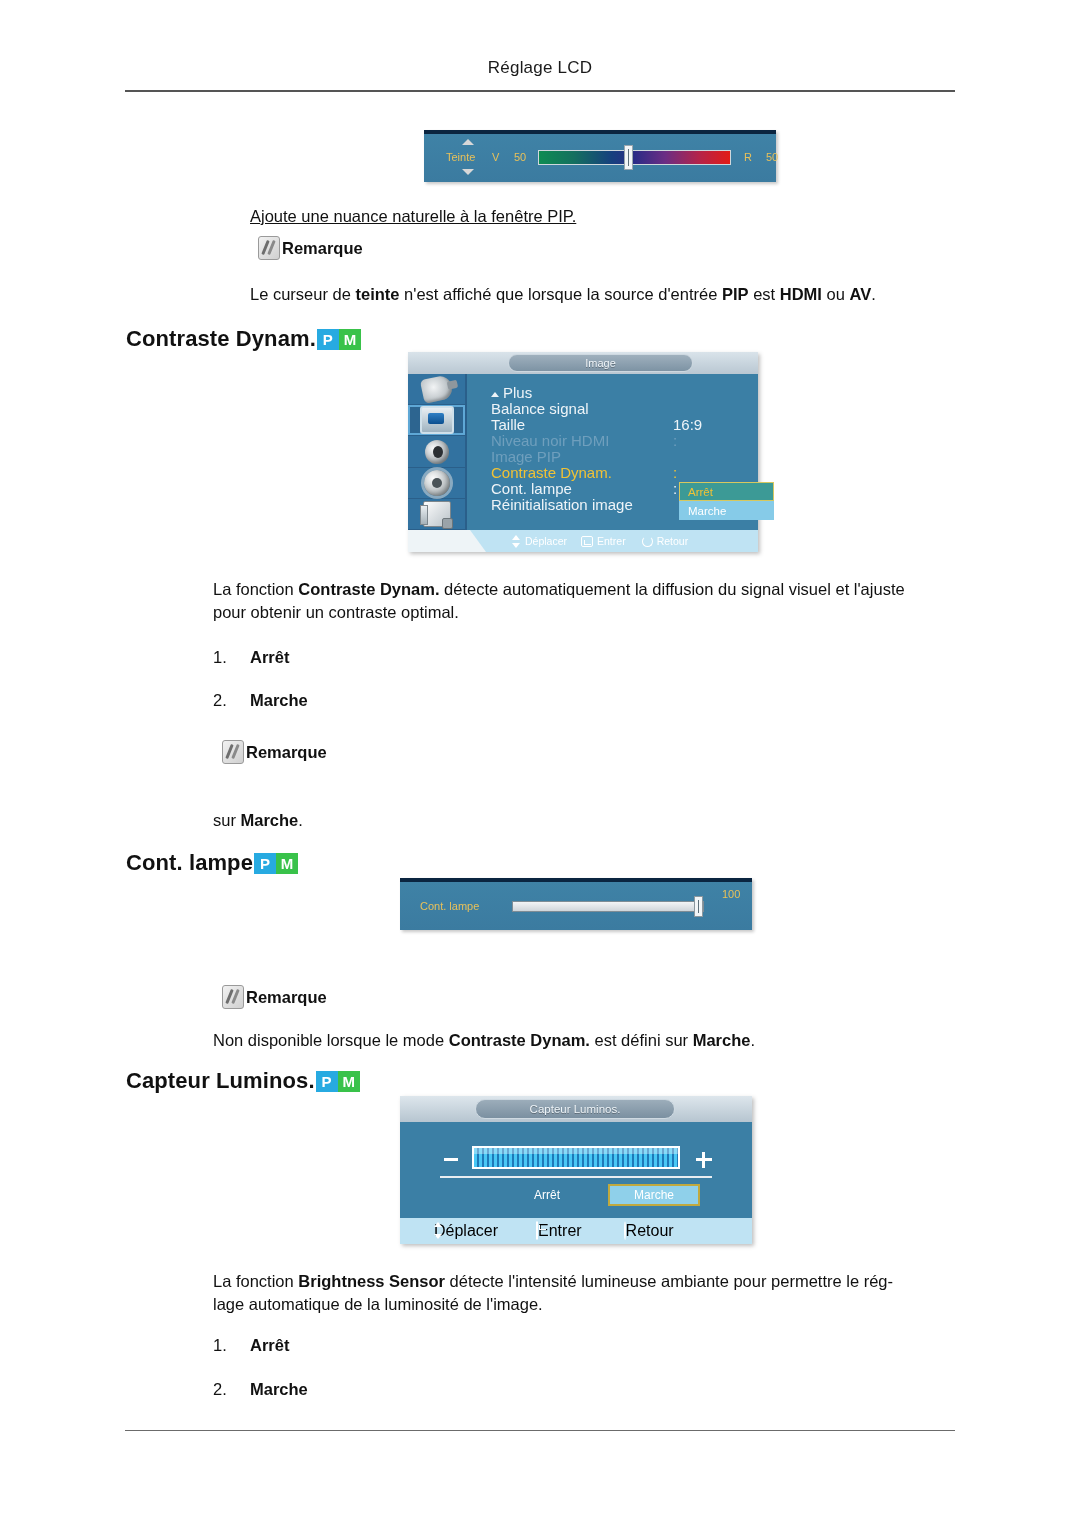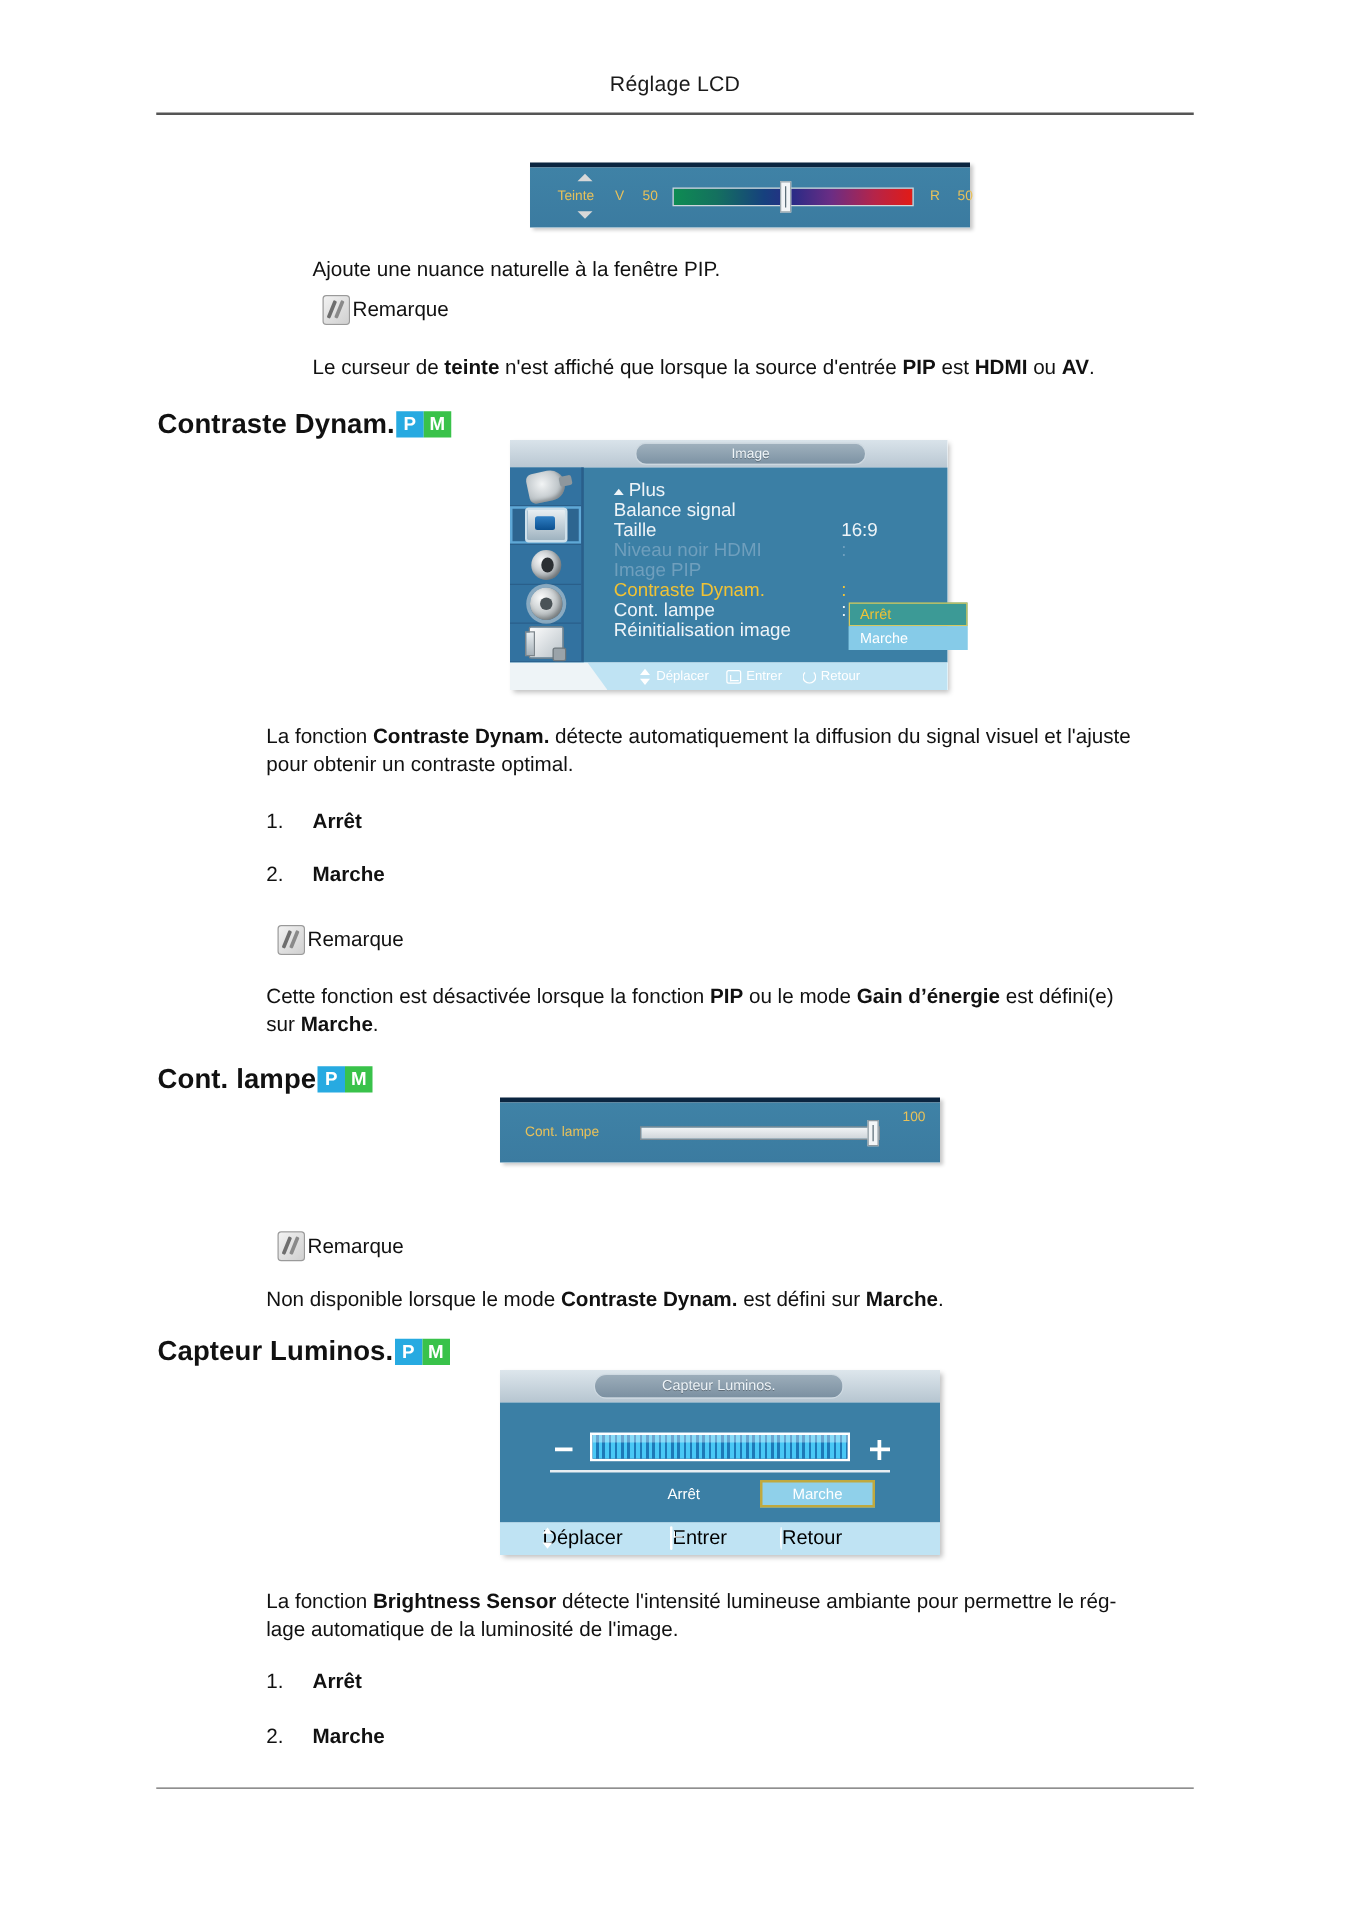--- a/index.html
+++ b/index.html
@@ -26,21 +26,21 @@
 
   
   .note{position:absolute;display:flex;align-items:center;gap:2px;}
   .note-ic{width:22px;height:24px;position:relative;display:inline-block;
     background:linear-gradient(135deg,#f2f2f2,#d0d0d0);
     border:1px solid #9a9a9a;border-radius:3px;box-sizing:border-box;}
   .note-ic:before{content:"";position:absolute;left:5px;top:3px;width:3px;height:15px;
     background:#6e6e6e;transform:rotate(22deg);border-radius:1px;}
   .note-ic:after{content:"";position:absolute;left:11px;top:3px;width:3px;height:15px;
     background:#8a8a8a;transform:rotate(22deg);border-radius:1px;}
-  .note-lbl{font-size:16.5px;font-weight:normal;color:#111;}
+  .note-lbl{font-size:16.5px;font-weight:bold;color:#111;}
 
   
   .sec-h{position:absolute;left:126px;display:flex;align-items:center;}
   .sec-h .h-txt{font-size:22px;font-weight:bold;color:#111;letter-spacing:.1px;}
   .badge{display:inline-block;width:22px;height:21px;line-height:21px;
     text-align:center;color:#fff;font-weight:bold;font-size:15px;}
   .badge.p{background:#27aae1;}
   .badge.m{background:#39c24a;}
   .badges{display:inline-flex;margin-left:1px;}
 
@@ -227,21 +227,21 @@
       <div class="tn-lbl">Teinte</div>
       <div class="tn-v">V</div>
       <div class="tn-vv">50</div>
       <div class="tn-bar"></div>
       <div class="tn-handle"></div>
       <div class="tn-r">R</div>
       <div class="tn-rv">50</div>
     </div>
   </div>
 
-  <div class="body-txt ind" style="top:205px;">Ajoute une nuance naturelle à la fenêtre PIP.</div>
+  <div class="body-txt ind" style="top:205px;text-decoration:underline;">Ajoute une nuance naturelle à la fenêtre PIP.</div>
 
   <div class="note" style="left:258px;top:236px;">
     <span class="note-ic"></span>
     <span class="note-lbl">Remarque</span>
   </div>
 
   <div class="body-txt ind" style="top:283px;width:700px;">
     <span>Le curseur de </span><b>teinte</b><span> n'est affiché que lorsque la source d'entrée </span><b>PIP</b><span> est </span><b>HDMI</b><span> ou </span><b>AV</b><span>.</span>
   </div>
 
@@ -316,23 +316,20 @@
   <div class="body-txt" style="left:213px;top:646px;">1.</div>
   <div class="body-txt" style="left:250px;top:646px;font-weight:bold;">Arrêt</div>
   <div class="body-txt" style="left:213px;top:689px;">2.</div>
   <div class="body-txt" style="left:250px;top:689px;font-weight:bold;">Marche</div>
 
   <div class="note" style="left:222px;top:740px;">
     <span class="note-ic"></span>
     <span class="note-lbl">Remarque</span>
   </div>
 
-  <div class="body-txt ind2" style="top:786px;width:770px;">
-    <span>Cette fonction est désactivée lorsque la fonction </span><b>PIP</b><span> ou le mode </span><b>Gain d’énergie</b><span> est défini(e)</span>
-  </div>
   <div class="body-txt ind2" style="top:809px;">
     <span>sur </span><b>Marche</b><span>.</span>
   </div>
 
   <div class="sec-h" style="top:850px;">
     <span class="h-txt">Cont. lampe</span>
     <span class="badges">
       <span class="badge p">P</span>
       <span class="badge m">M</span>
     </span>

